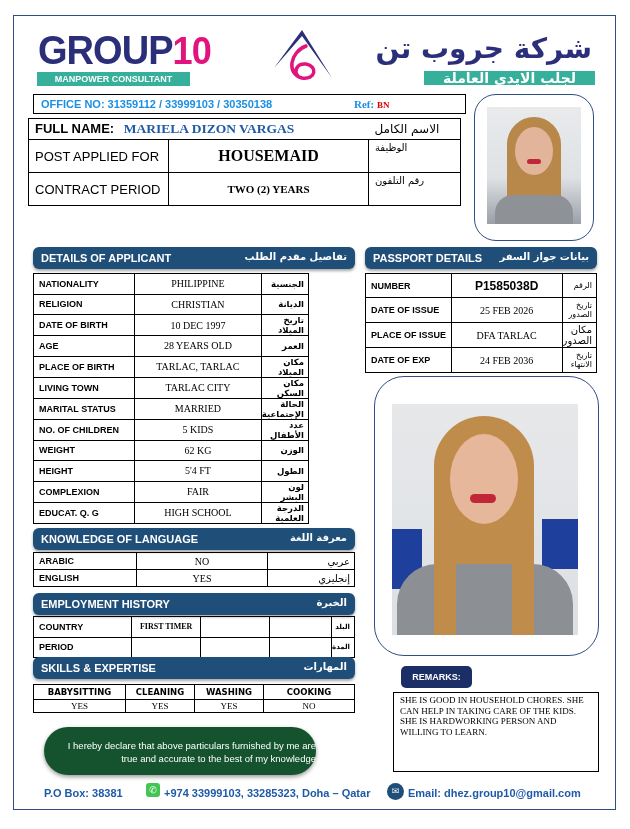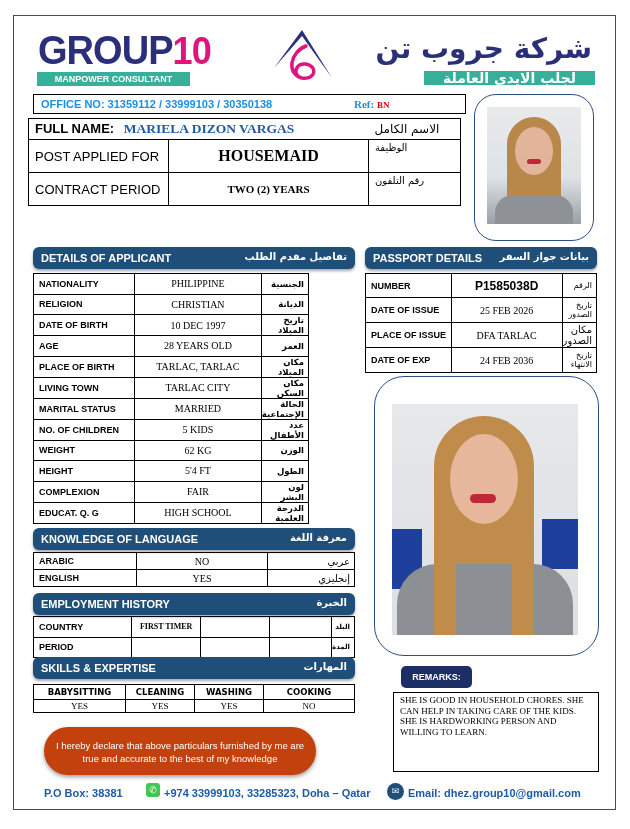--- a/index.html
+++ b/index.html
@@ -262,21 +262,21 @@
     <td class="serif" style="text-align:center;font-size:9px;">YES</td>
     <td class="serif" style="text-align:center;font-size:9px;">YES</td>
     <td class="serif" style="text-align:center;font-size:9px;">NO</td>
   </tr>
 </tbody>
   </table>
 
 <div class="abs" style="left:401px;top:666px;width:71px;height:22px;background:#1b2f66;border-radius:5px;color:#fff;font-weight:bold;font-size:9px;text-align:center;line-height:22px;">REMARKS:</div>
 <div class="abs box serif" style="left:393px;top:692px;width:206px;height:80px;font-size:9px;line-height:10.5px;padding:2px 6px;border-width:1px;">SHE IS GOOD IN HOUSEHOLD CHORES. SHE CAN HELP IN TAKING CARE OF THE KIDS. SHE IS HARDWORKING PERSON AND WILLING TO LEARN.</div>
 
-<div class="abs" style="left:44px;top:727px;width:272px;height:48px;background:#c2410c;border-radius:24px;color:#fff;font-size:9.5px;text-align:center;padding-top:12px;line-height:13px;box-shadow:0 2px 4px rgba(0,0,0,0.4);">
+<div class="abs" style="left:44px;top:727px;width:272px;height:48px;background:#14532d;border-radius:24px;color:#fff;font-size:9.5px;text-align:right;padding-top:12px;line-height:13px;box-shadow:0 2px 4px rgba(0,0,0,0.4);">
   <div>I hereby declare that above particulars furnished by me are</div>
   <div>true and accurate to the best of my knowledge</div>
 </div>
 
 <div class="abs footer-text" style="left:44px;top:787px;">P.O Box: 38381</div>
 <div class="abs" style="left:146px;top:783px;width:14px;height:14px;background:#43c553;border-radius:3px;color:#fff;font-size:9px;text-align:center;line-height:14px;">✆</div>
 <div class="abs footer-text" style="left:164px;top:787px;">+974 33999103, 33285323, Doha – Qatar</div>
 <div class="abs" style="left:387px;top:783px;width:17px;height:17px;background:#1f4e79;border-radius:50%;color:#fff;font-size:9px;text-align:center;line-height:17px;">✉</div>
 <div class="abs footer-text" style="left:408px;top:787px;">Email: dhez.group10@gmail.com</div>
 

